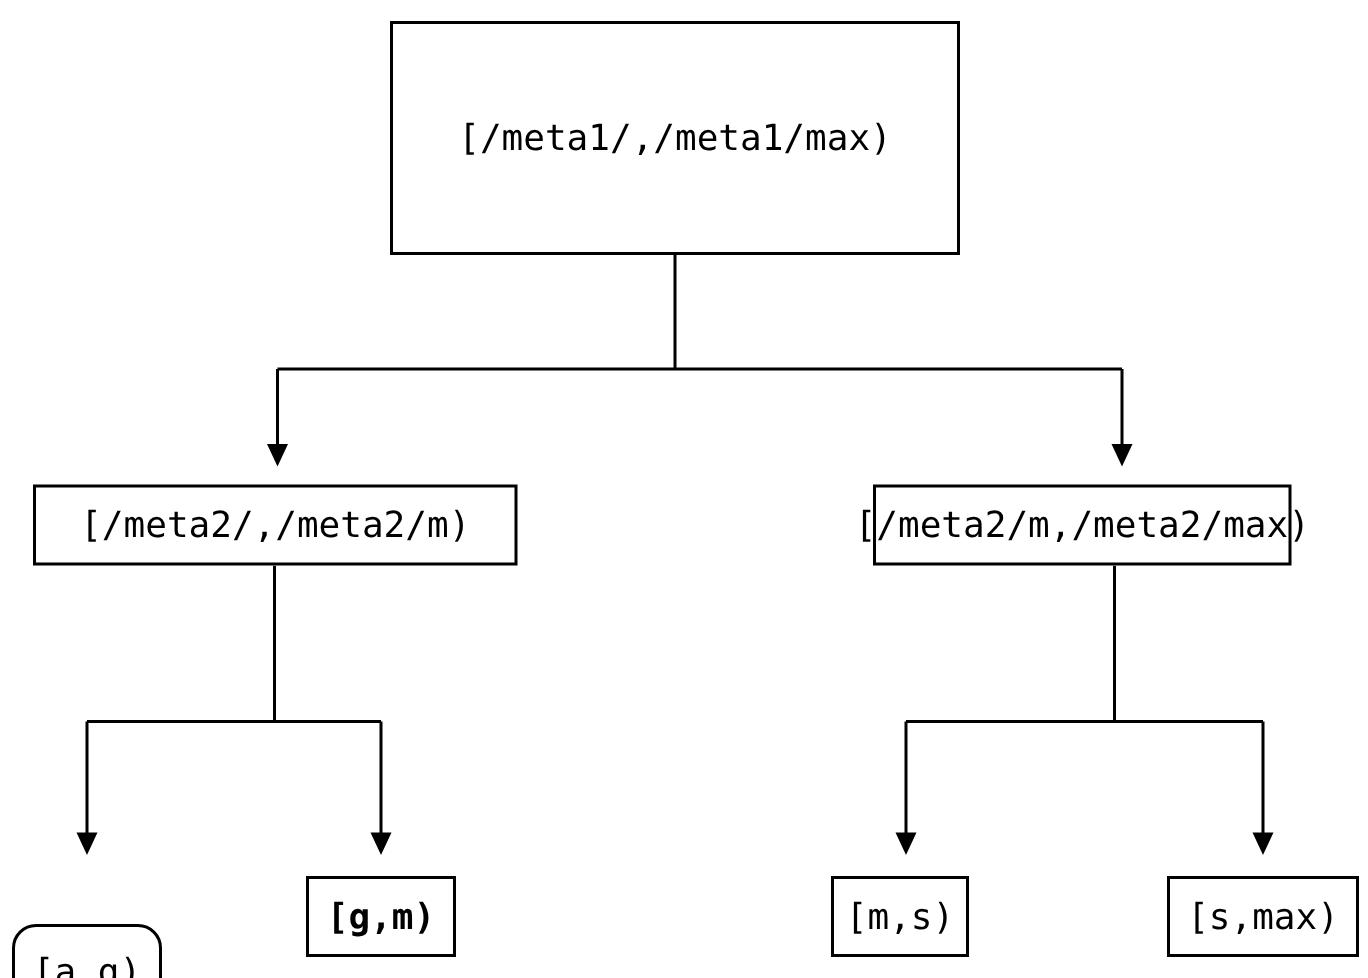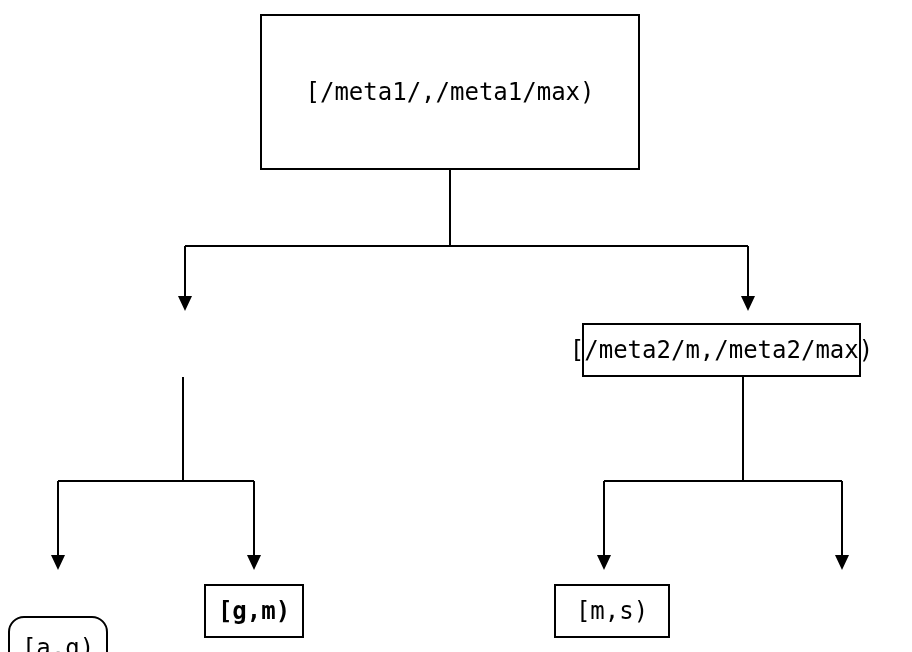--- a/index.html
+++ b/index.html
@@ -31,21 +31,21 @@
     justify-content: center;
     font-size: 24px;
     line-height: 1;
     white-space: nowrap;
   }
   .node-root  { left: 260px; top: 14px;  width: 380px; height: 156px; text-align: right; }
   .node-midL  { left: 22px;  top: 323px; width: 323px; height: 54px; }
   .node-midR  { left: 582px; top: 323px; width: 279px; height: 54px; }
   .node-leaf1 { left: 8px;   top: 616px; width: 100px; height: 63px; border-radius: 16px; }
   .node-leaf2 { left: 204px; top: 584px; width: 100px; height: 54px; font-weight: bold; }
-  .node-leaf3 { left: 554px; top: 584px; width: 116px; height: 54px; }
+  .node-leaf3 { left: 554px; top: 584px; width: 92px; height: 54px; }
   .node-leaf4 { left: 778px; top: 584px; width: 128px; height: 54px; }
 </style>
 </head>
 <body>
 
 <div class="canvas">
 
   <svg class="edges-svg" width="912" height="652" viewBox="0 0 912 652">
 
     <path d="M450 170 V246 M185 246 H748 M185 246 V297 M748 246 V297" stroke="#000000" stroke-width="2" fill="none"></path>
@@ -58,31 +58,37 @@
 
     <path d="M743 377 V481 M604 481 H842 M604 481 V556 M842 481 V556" stroke="#000000" stroke-width="2" fill="none"></path>
     <polygon points="597,555 611,555 604,570" fill="#000000"></polygon>
     <polygon points="835,555 849,555 842,570" fill="#000000"></polygon>
   </svg>
 
   <div class="node node-root">
     <span>[/meta1/,/meta1/max)</span>
   </div>
 
+  <div class="node node-midL">
+    <span>[/meta2/,/meta2/m)</span>
+  </div>
 
   <div class="node node-midR">
     <span>[/meta2/m,/meta2/max)</span>
   </div>
 
   <div class="node node-leaf1">
     <span>[a,g)</span>
   </div>
 
   <div class="node node-leaf2">
     <span>[g,m)</span>
   </div>
 
   <div class="node node-leaf3">
     <span>[m,s)</span>
   </div>
 
+  <div class="node node-leaf4">
+    <span>[s,max)</span>
+  </div>
 
 </div>
 
 </body></html>

